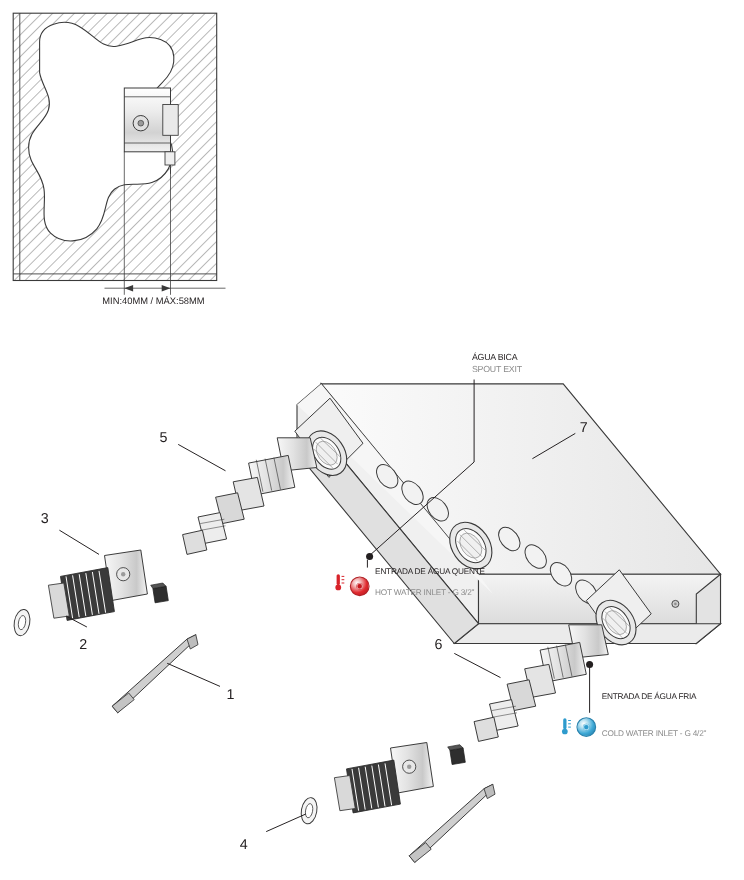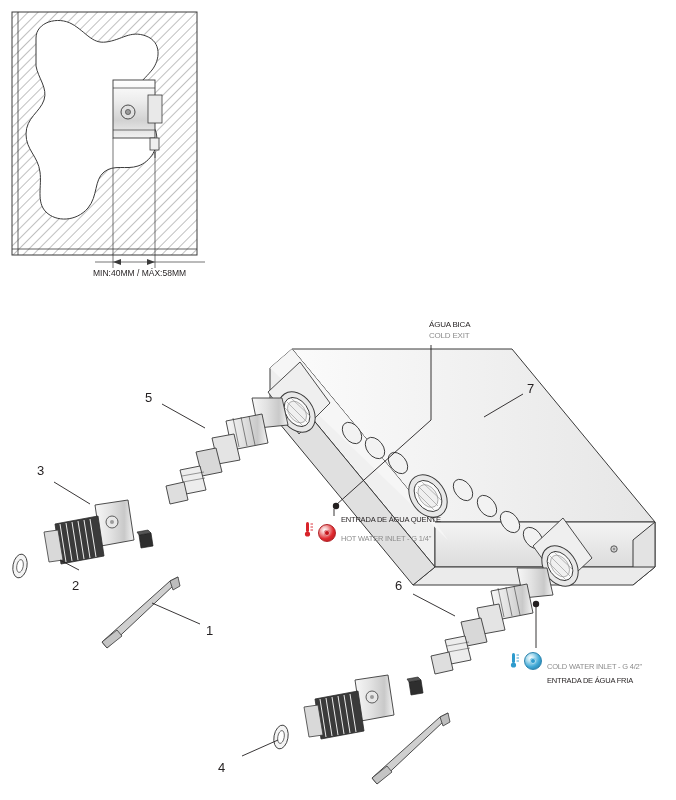--- a/index.html
+++ b/index.html
@@ -277,44 +277,44 @@
     </g>
     <g>
       <circle cx="336" cy="506" r="3.2" fill="#231f20"></circle>
       <circle cx="536" cy="604" r="3.2" fill="#231f20"></circle>
     </g>
   </svg>
 
   <div class="lbl dimtext" style="left:93px;top:268px;">MIN:40MM / MÁX:58MM</div>
 
   <div class="lbl spoutTitle" style="left:429px;top:320px;">ÁGUA BICA</div>
-  <div class="lbl spoutSub" style="left:429px;top:331px;">COLD EXIT</div>
+  <div class="lbl spoutSub" style="left:429px;top:331px;">SPOUT EXIT</div>
 
   <div class="hotdot" style="left:318px;top:524px;"></div>
   <svg class="layer" style="pointer-events:none" viewBox="0 0 676 800">
     <g transform="translate(306,521)">
       <rect x="0" y="1" width="3" height="10" rx="1.5" fill="#d8232a"></rect>
       <circle cx="1.5" cy="13" r="2.6" fill="#d8232a"></circle>
       <line x1="4.5" y1="3" x2="7" y2="3" stroke="#d8232a" stroke-width="0.9"></line>
       <line x1="4.5" y1="6" x2="7" y2="6" stroke="#d8232a" stroke-width="0.9"></line>
       <line x1="4.5" y1="9" x2="7" y2="9" stroke="#d8232a" stroke-width="0.9"></line>
     </g>
     <g transform="translate(512,652)">
       <rect x="0" y="1" width="3" height="10" rx="1.5" fill="#2e9bcd"></rect>
       <circle cx="1.5" cy="13" r="2.6" fill="#2e9bcd"></circle>
       <line x1="4.5" y1="3" x2="7" y2="3" stroke="#2e9bcd" stroke-width="0.9"></line>
       <line x1="4.5" y1="6" x2="7" y2="6" stroke="#2e9bcd" stroke-width="0.9"></line>
       <line x1="4.5" y1="9" x2="7" y2="9" stroke="#2e9bcd" stroke-width="0.9"></line>
     </g>
   </svg>
   <div class="lbl calloutTitle" style="left:341px;top:515px;">ENTRADA DE ÁGUA QUENTE</div>
-  <div class="lbl calloutSub" style="left:341px;top:534px;">HOT WATER INLET - G 1/4"</div>
+  <div class="lbl calloutSub" style="left:341px;top:534px;">HOT WATER INLET - G 3/2"</div>
 
   <div class="colddot" style="left:524px;top:652px;"></div>
-  <div class="lbl calloutTitle" style="left:547px;top:676px;">ENTRADA DE ÁGUA FRIA</div>
+  <div class="lbl calloutTitle" style="left:547px;top:628px;">ENTRADA DE ÁGUA FRIA</div>
   <div class="lbl calloutSub" style="left:547px;top:662px;">COLD WATER INLET - G 4/2"</div>
 
   <div class="lbl num" style="left:206px;top:623px;">1</div>
   <div class="lbl num" style="left:72px;top:578px;">2</div>
   <div class="lbl num" style="left:37px;top:463px;">3</div>
   <div class="lbl num" style="left:218px;top:760px;">4</div>
   <div class="lbl num" style="left:145px;top:390px;">5</div>
   <div class="lbl num" style="left:395px;top:578px;">6</div>
   <div class="lbl num" style="left:527px;top:381px;">7</div>
 

